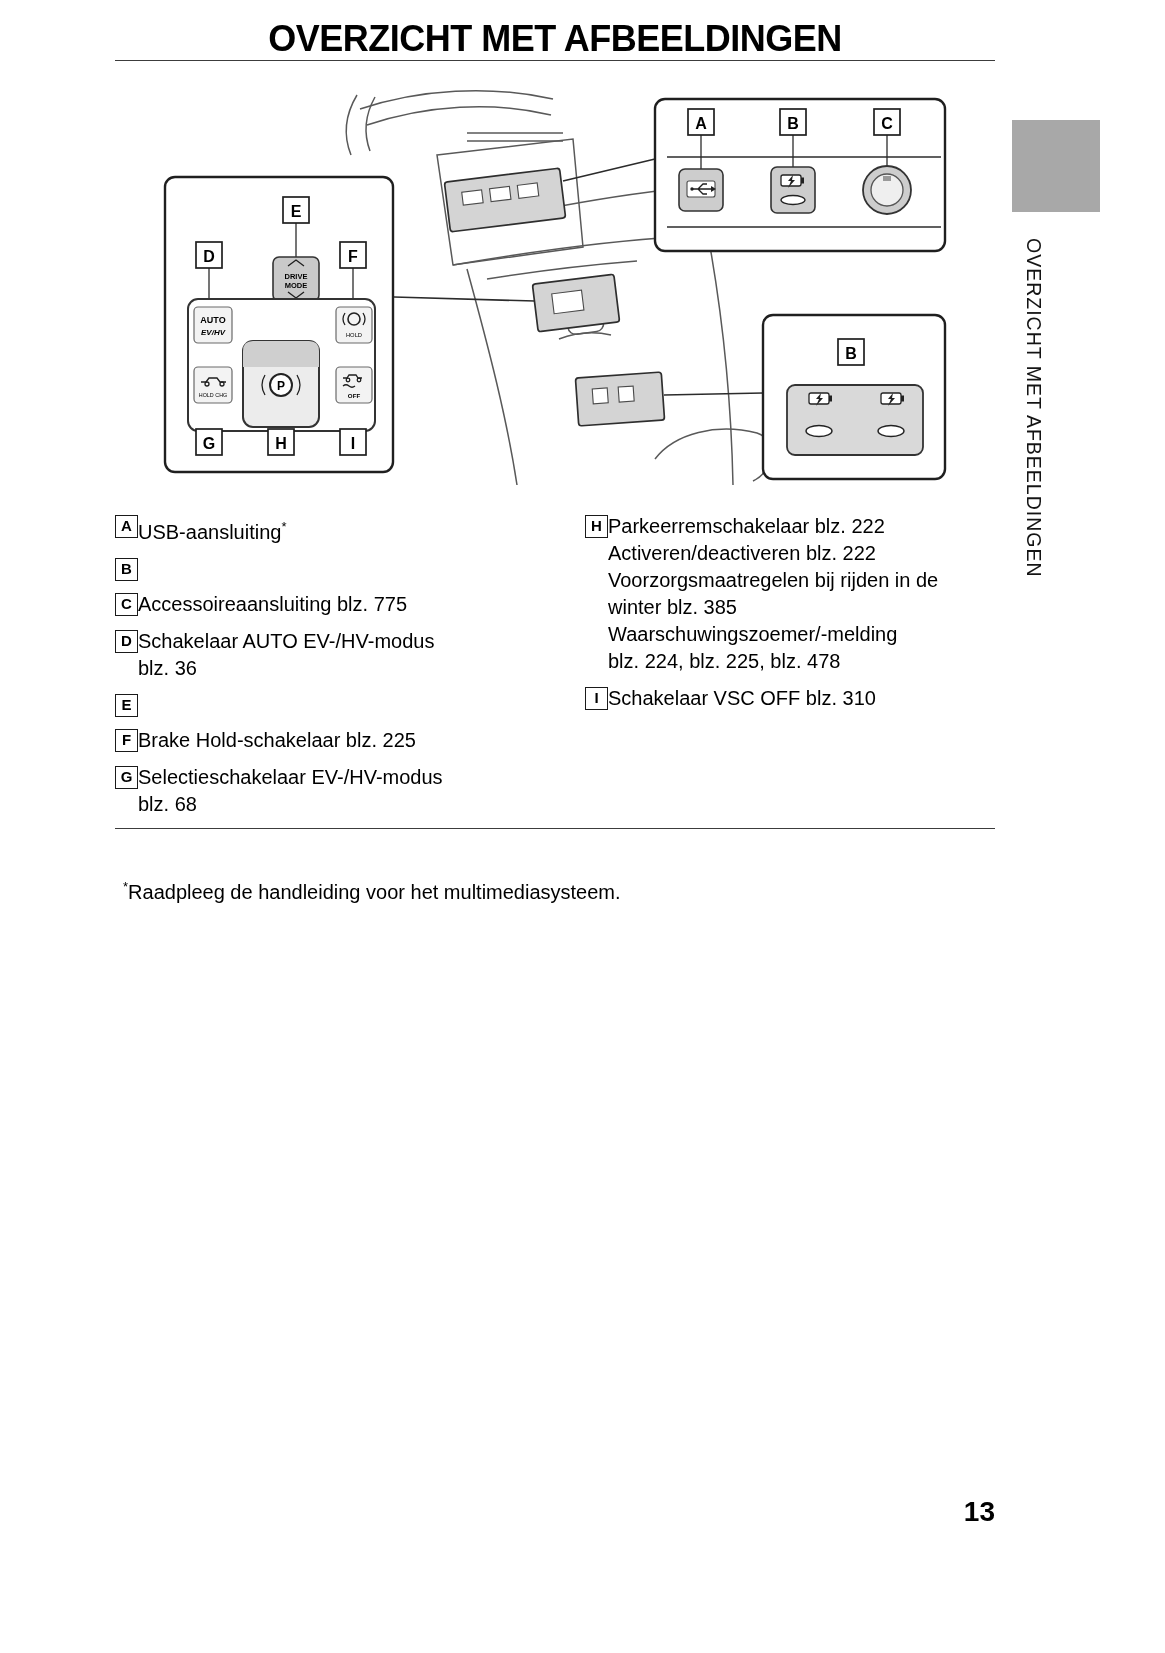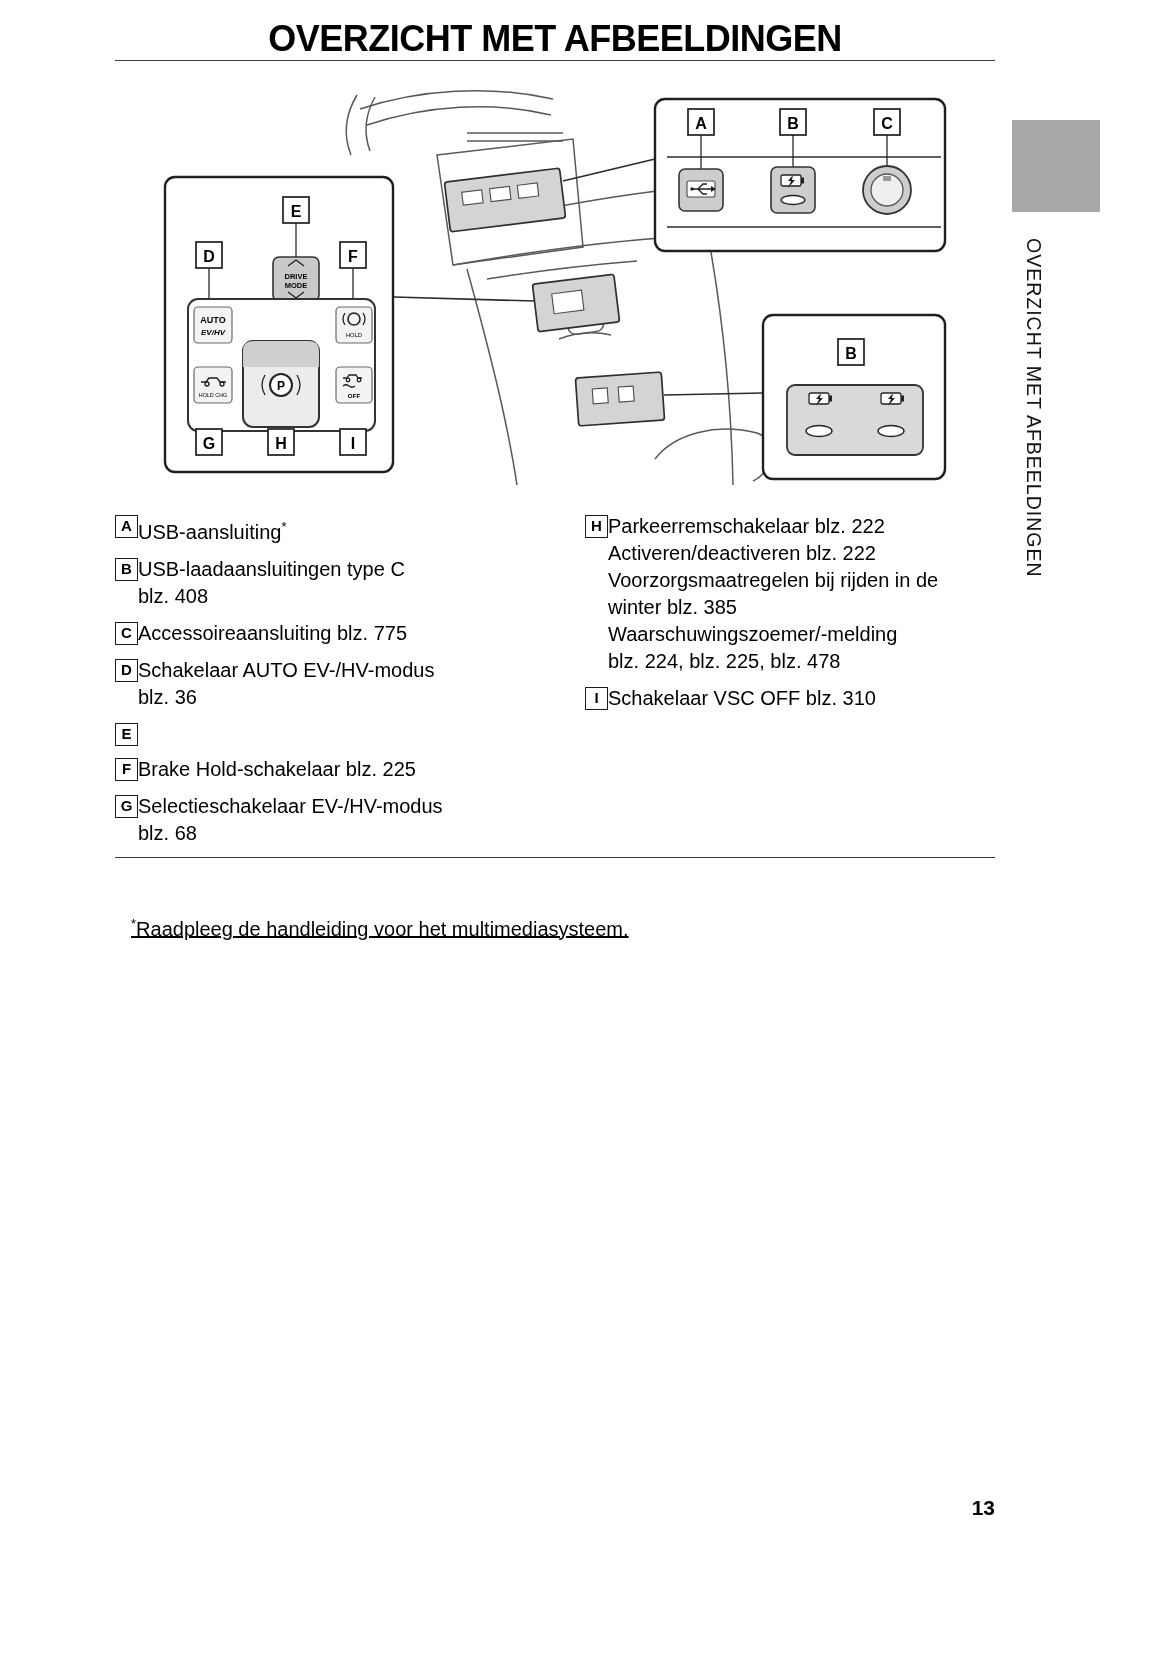--- a/index.html
+++ b/index.html
@@ -24,24 +24,24 @@
   .legend-col.right { width:400px; }
   .legend-item { display:flex; margin-bottom:10px; }
   .badge {
     width:23px; height:23px; border:1.5px solid #1a1a1a; box-sizing:border-box;
     text-align:center; line-height:20px; font-size:15px; font-weight:bold;
     flex:0 0 23px; margin-top:2px;
   }
   .legend-text { margin-left:0; font-size:20px; line-height:27px; white-space:pre-line; }
   .legend-text sup { font-size:13px; }
 
-  .footnote { margin:16px; padding-top:42px; font-size:20px;text-decoration:underline; }
+  .footnote { margin:8px; padding-top:42px; font-size:20px; }
   .footnote sup { font-size:13px; }
 
-  .page-number { position:absolute; top:1496px; right:170px; font-weight:bold; font-size:21px; }
+  .page-number { position:absolute; top:1496px; right:170px; font-weight:bold; font-size:28px; }
 
   
   .side-tab-block { position:absolute; left:1012px; top:120px; width:88px; height:92px; background:#a8a8a8; }
   .side-tab-text {
     position:absolute; left:1022px; top:238px; height:380px;
     writing-mode:vertical-rl; font-size:19.5px; letter-spacing:1px; color:#141414;
   }
 
   
   .callout { fill:#ffffff; stroke:#1f1f1f; stroke-width:2.4; }
@@ -267,22 +267,20 @@
   <div class="legend">
     <div class="legend-col left">
 
       <div class="legend-item">
         <span class="badge">A</span>
         <span class="legend-text"><span>USB-aansluiting</span><sup>*</sup></span>
       </div>
 
       <div class="legend-item">
         <span class="badge">B</span>
-        <span class="legend-text">USB-laadaansluitingen type C
-blz. 408</span>
       </div>
 
       <div class="legend-item">
         <span class="badge">C</span>
         <span class="legend-text">Accessoireaansluiting blz. 775</span>
       </div>
 
       <div class="legend-item">
         <span class="badge">D</span>
         <span class="legend-text">Schakelaar AUTO EV-/HV-modus

